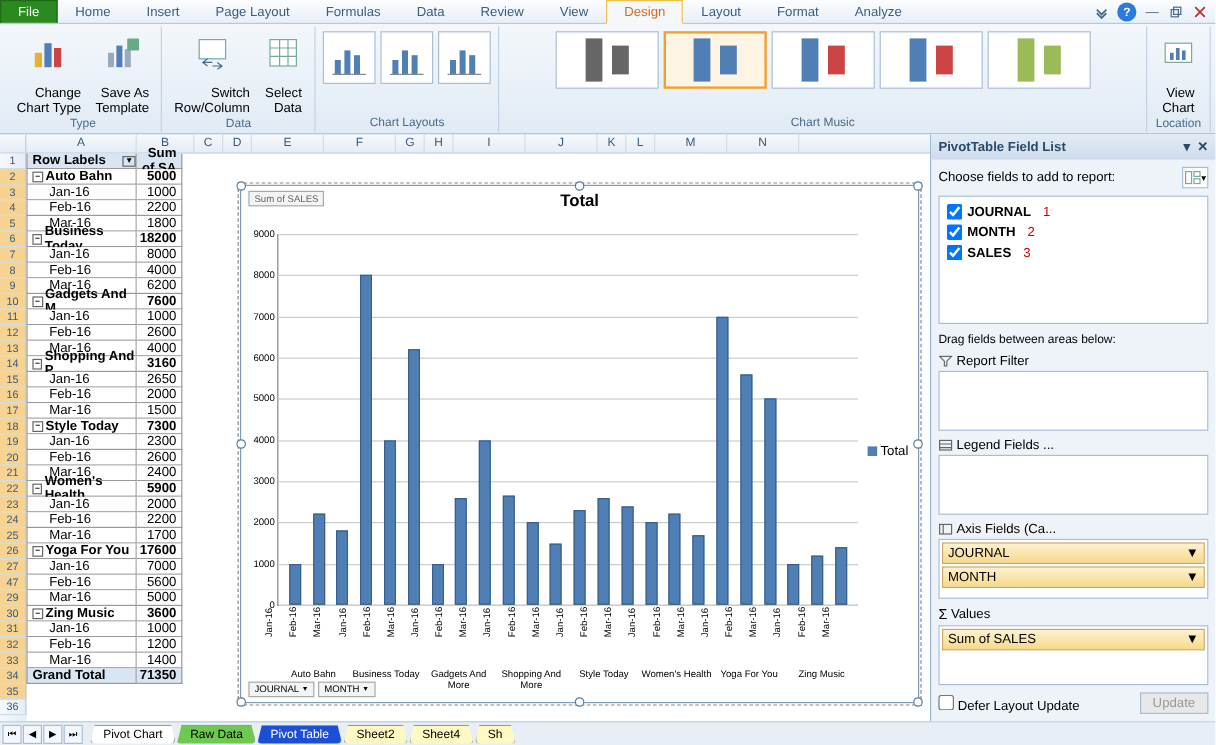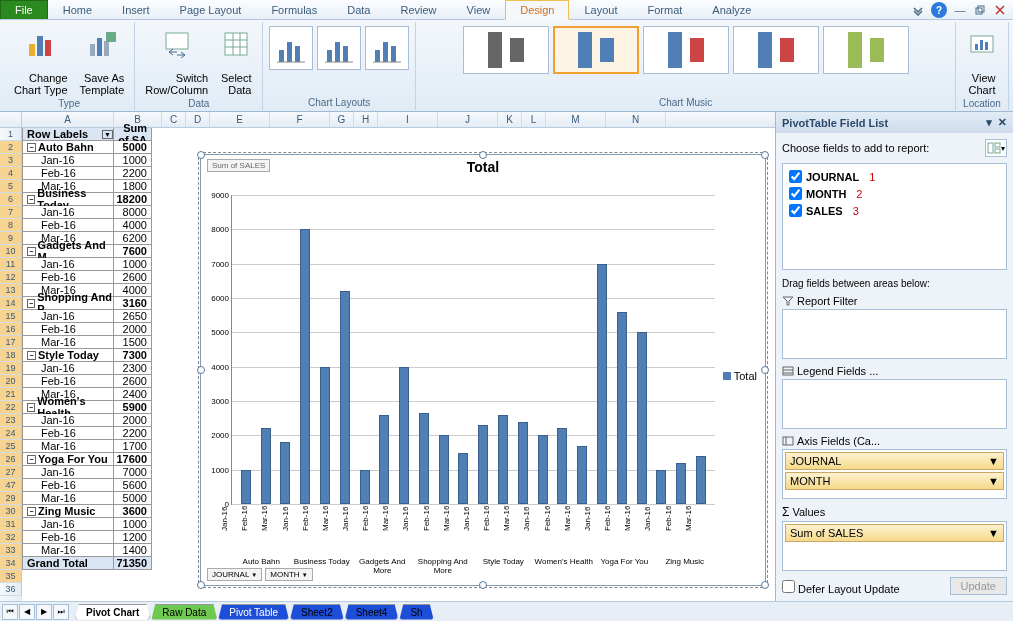--- a/index.html
+++ b/index.html
@@ -71,22 +71,22 @@
 .fp-areas{display:grid;grid-template-columns:1fr;gap:4px;padding:0 6px;flex:1}
 .fp-area{display:flex;flex-direction:column}
 .fp-area-hdr{font-size:10px;padding:2px 0;display:flex;align-items:center;gap:3px;white-space:nowrap;overflow:hidden}
 .fp-area-box{background:#fff;border:1px solid #a8bdd6;flex:1;min-height:50px;padding:2px}
 .fp-pill{background:linear-gradient(#fdf2d0,#f6d98a);border:1px solid #c9a865;font-size:9px;padding:2px 4px;margin-bottom:2px;display:flex;justify-content:space-between;cursor:pointer}
 .fp-footer{padding:6px;display:flex;align-items:flex-end;justify-content:space-between;font-size:10px}
 .fp-update{border:1px solid #a8bdd6;padding:2px 10px;background:#e8e8e8;color:#999}
 .sheet-tabs{height:20px;background:#e8eef5;border-top:1px solid #b8cce0;display:flex;align-items:center;padding-left:2px}
 .st-nav{display:flex;gap:1px;margin-right:6px}
 .st-nav-btn{width:16px;height:16px;border:1px solid #a8bdd6;background:#f4f8fc;display:flex;align-items:center;justify-content:center;cursor:pointer;font-size:8px}
-.st-tab{padding:2px 10px;background:#1d4ed8;border:1px solid #999;border-bottom:none;border-radius:0 0 4px 4px;font-size:10px;cursor:pointer;margin-right:1px;clip-path:polygon(4px 0,calc(100% - 4px) 0,100% 100%,0 100%)}
-.st-tab.active{background:#fff;font-weight:bold}
+.st-tab{padding:2px 10px;background:#fef9c3;border:1px solid #999;border-bottom:none;border-radius:0 0 4px 4px;font-size:10px;cursor:pointer;margin-right:1px;clip-path:polygon(4px 0,calc(100% - 4px) 0,100% 100%,0 100%)}
+.st-tab.active{background:#fff;font-weight:normal}
 .st-tab.hl-green{background:#6ec950}
 .st-tab.hl-red{background:#1d4ed8;color:#fff}
 svg{display:block}
 </style>
 </head>
 <body>
 
 <div class="ribbon-tabs">
   <div class="file-tab">File</div>
   <div class="tab">Home</div>

